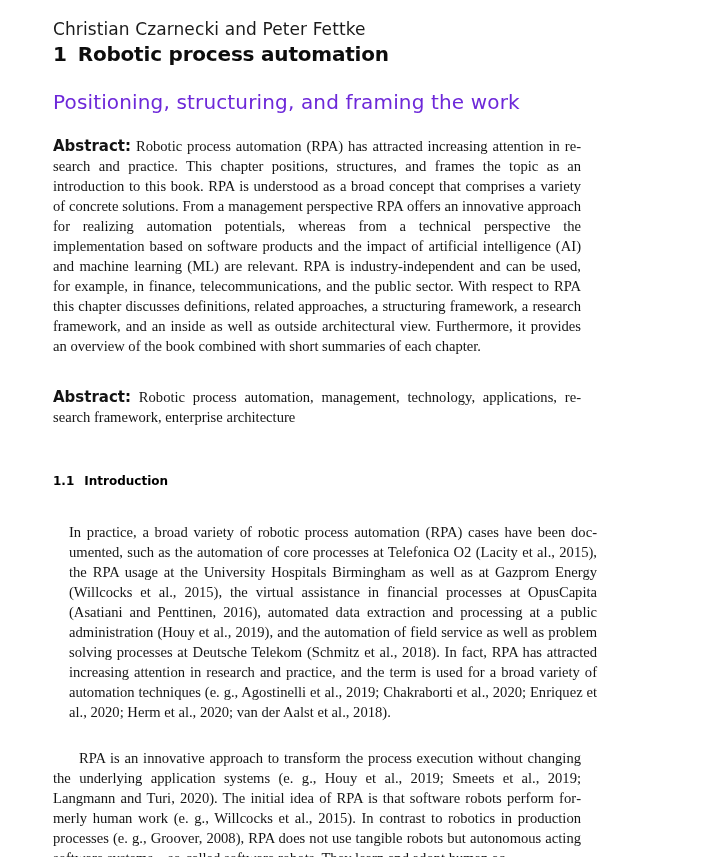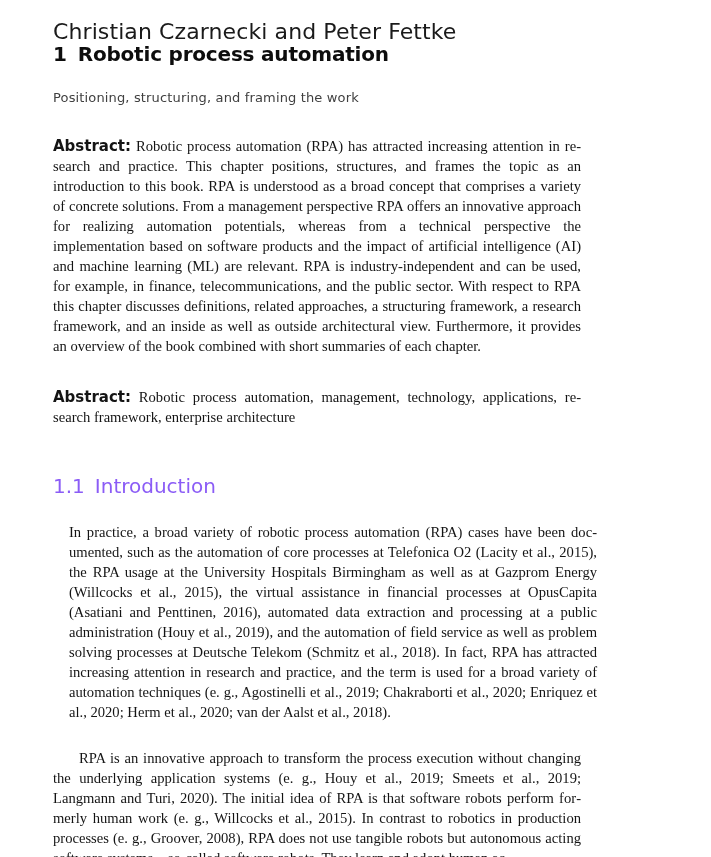--- a/index.html
+++ b/index.html
@@ -1,28 +1,28 @@
 <!DOCTYPE html>
 <html><head>
   <meta charset="utf-8">
   <style>
     html, body { margin: 0; padding: 0; background: #ffffff; }
     body { width: 711px; height: 857px; overflow: hidden; position: relative; color: #111; }
     .page { position: absolute; left: 53px; top: 0; width: 528px; }
     .sans { font-family: "DejaVu Sans", "Liberation Sans", sans-serif; }
     .serif { font-family: "Liberation Serif", "DejaVu Serif", serif; }
-    #authors { position: absolute; top: 19px; left: 0; font-size: 22px; letter-spacing: 0.1px; white-space: nowrap; color: #1a1a1a; text-align: right; }
+    #authors { position: absolute; top: 19px; left: 0; font-size: 17px; letter-spacing: 0.1px; white-space: nowrap; color: #1a1a1a; text-align: right; }
     #chapter-title { position: absolute; top: 42px; left: 0; font-size: 20px; font-weight: bold; white-space: nowrap; margin: 0; color: #0d0d0d; letter-spacing: -0.2px; }
     #chapter-title .num { margin-right: 11px; }
-    #chapter-subtitle { position: absolute; top: 90px; left: 0; font-size: 13px; white-space: nowrap; color: #404040; letter-spacing: 0.15px; }
+    #chapter-subtitle { position: absolute; top: 90px; left: 0; font-size: 20px; white-space: nowrap; color: #6d28d9; letter-spacing: 0.15px; }
     .para { font-size: 14.6px; line-height: 20px; text-align: justify; hyphens: manual; color: #141414; margin: 0; }
     .label { font-family: "DejaVu Sans", "Liberation Sans", sans-serif; font-weight: bold; font-size: 15px; }
     #abstract { position: absolute; top: 136px; left: 0; width: 528px; }
     #keywords { position: absolute; top: 387px; left: 0; width: 528px; }
-    #section-heading { position: absolute; top: 474px; left: 0; font-size: 20px; font-weight: normal; margin: 0; white-space: nowrap; color: #8b5cf6; }
+    #section-heading { position: absolute; top: 474px; left: 0; font-size: 12px; font-weight: bold; margin: 0; white-space: nowrap; color: #000000; }
     #section-heading .num { margin-right: 10px; }
     #body-1 { position: absolute; top: 522px; left: 16px; width: 528px; }
     #body-2 { position: absolute; top: 748px; left: 0; width: 528px; text-indent: 26px; }
   </style>
 </head>
 <body>
 
 <div class="page">
   <div id="authors" class="sans">Christian Czarnecki and Peter Fettke</div>
 

